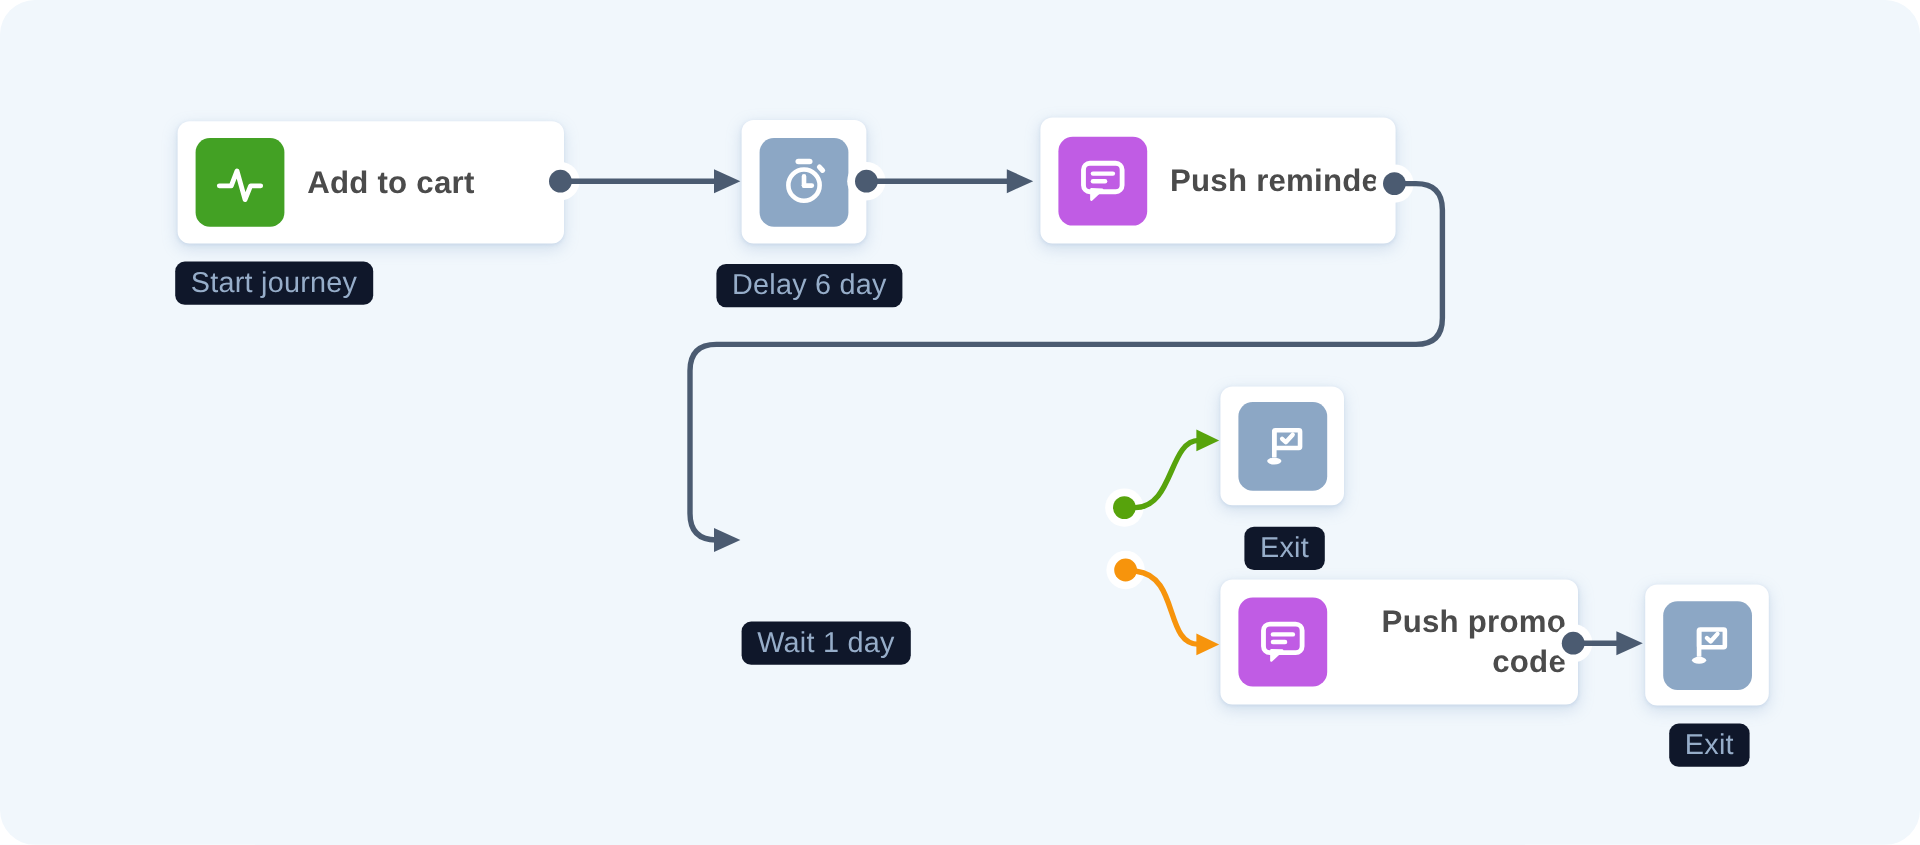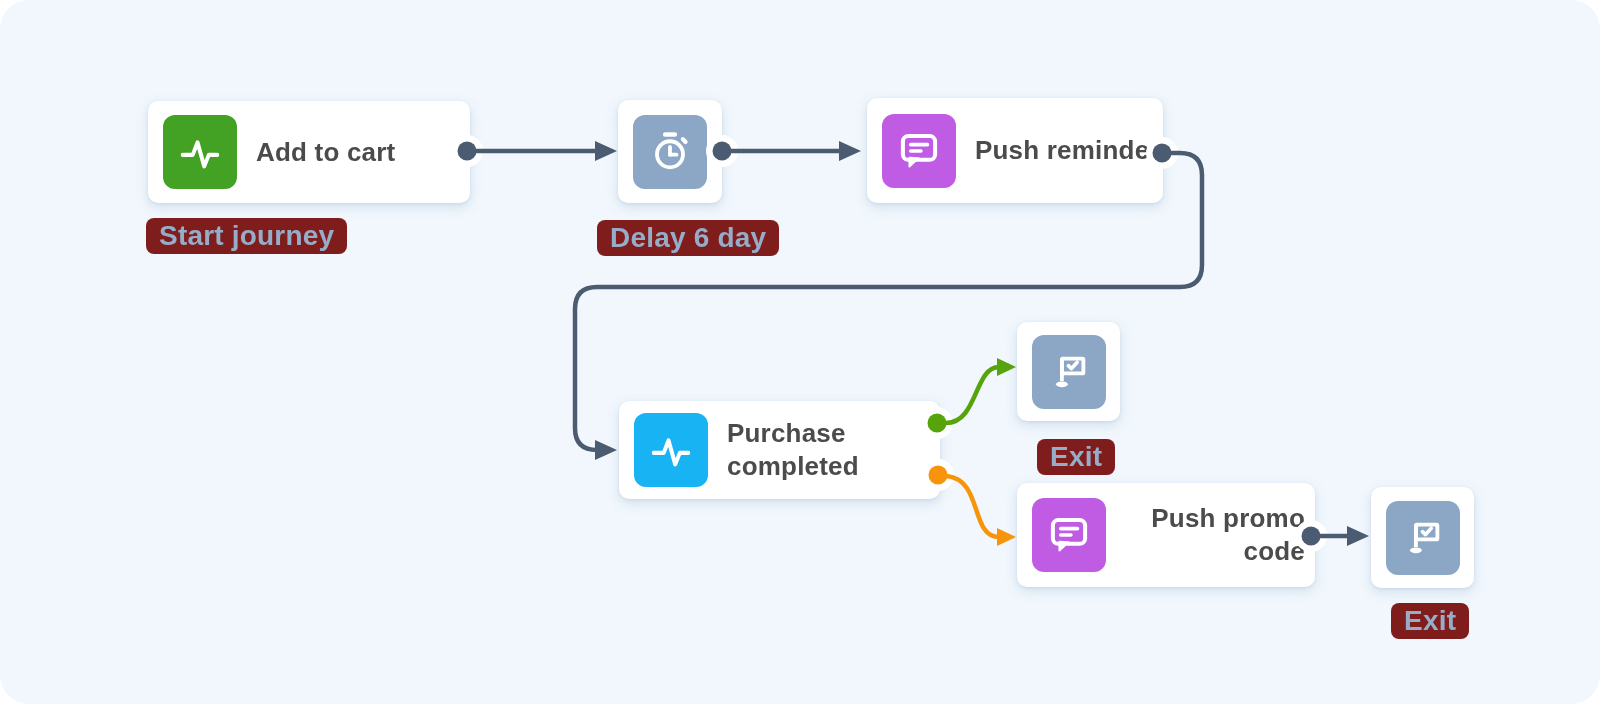--- a/index.html
+++ b/index.html
@@ -18,23 +18,23 @@
   .node.square{justify-content:center;padding-left:0;gap:0;}
   .nicon{
     width:74px;height:74px;border-radius:12px;flex:none;
     display:flex;align-items:center;justify-content:center;
   }
   .nicon svg{width:46px;height:46px;display:block;}
   .ntitle{
     font-size:26px;font-weight:bold;color:#4b4b4b;line-height:33px;letter-spacing:.2px;
   }
   .tag{
-    position:absolute;z-index:2;background:#7f1d1d;color:#96adc9;
-    font-size:28px;line-height:24px;padding:6px 13px;border-radius:8px;
-    white-space:nowrap;letter-spacing:.2px;font-weight:bold;
+    position:absolute;z-index:2;background:#0f172a;color:#96adc9;
+    font-size:24px;line-height:24px;padding:6px 13px;border-radius:8px;
+    white-space:nowrap;letter-spacing:.2px;
   }
   
   #n-cart{left:148px;top:101px;width:322px;height:102px;}
   #n-delay{left:618px;top:100px;width:104px;height:103px;}
   #n-reminder{left:867px;top:98px;width:296px;height:105px;}
   #n-purchase{left:619px;top:401px;width:321px;height:98px;}
   #n-exit1{left:1017px;top:322px;width:103px;height:99px;}
   #n-promo{left:1017px;top:483px;width:298px;height:104px;}
   #n-exit2{left:1371px;top:487px;width:103px;height:101px;}
   #n-purchase .ntitle{max-width:212px;}
@@ -77,28 +77,20 @@
       <svg viewBox="0 0 24 24">
         <rect x="3.6" y="4.2" width="16.8" height="12.4" rx="2.8" fill="none" stroke="#fff" stroke-width="2.1"></rect>
         <path d="M7 15.5 v4.6 l4.8 -4.4 z" fill="#fff" stroke="#fff" stroke-width="1" stroke-linejoin="round"></path>
         <line x1="7.7" y1="8.7" x2="16.4" y2="8.7" stroke="#fff" stroke-width="1.9" stroke-linecap="round"></line>
         <line x1="7.7" y1="12" x2="13" y2="12" stroke="#fff" stroke-width="1.9" stroke-linecap="round"></line>
       </svg>
     </div>
     <div class="ntitle">Push reminder</div>
   </div>
 
-  <div class="node" id="n-purchase">
-    <div class="nicon" style="background-color: rgb(24, 179, 242);">
-      <svg viewBox="0 0 24 24">
-          <polyline points="3,13.5 8.2,13.5 10.7,7 14.2,19.5 16.6,13.5 21,13.5" fill="none" stroke="#fff" stroke-width="2.1" stroke-linecap="round" stroke-linejoin="round"></polyline>
-        </svg>
-    </div>
-    <div class="ntitle">Purchase completed</div>
-  </div>
 
   <div class="node square" id="n-exit1">
     <div class="nicon" style="background-color: rgb(140, 167, 197);">
       <svg viewBox="0 0 24 24">
         <line x1="8.3" y1="5" x2="8.3" y2="16.8" stroke="#fff" stroke-width="2"></line>
         <rect x="8.3" y="5" width="11.2" height="7.7" rx="0.5" fill="none" stroke="#fff" stroke-width="2"></rect>
         <polyline points="11.7,8.7 13.3,10.2 16.3,6.9" fill="none" stroke="#fff" stroke-width="1.9" stroke-linecap="round" stroke-linejoin="round"></polyline>
         <ellipse cx="8.3" cy="18.4" rx="3.1" ry="1.5" fill="#fff"></ellipse>
       </svg>
     </div>
@@ -122,20 +114,21 @@
         <line x1="8.3" y1="5" x2="8.3" y2="16.8" stroke="#fff" stroke-width="2"></line>
         <rect x="8.3" y="5" width="11.2" height="7.7" rx="0.5" fill="none" stroke="#fff" stroke-width="2"></rect>
         <polyline points="11.7,8.7 13.3,10.2 16.3,6.9" fill="none" stroke="#fff" stroke-width="1.9" stroke-linecap="round" stroke-linejoin="round"></polyline>
         <ellipse cx="8.3" cy="18.4" rx="3.1" ry="1.5" fill="#fff"></ellipse>
       </svg>
     </div>
   </div>
 
   <div class="tag" id="t-start">Start journey</div>
   <div class="tag" id="t-delay">Delay 6 day</div>
+  <div class="tag" id="t-wait">Wait 1 day</div>
   <div class="tag" id="t-exit1">Exit</div>
   <div class="tag" id="t-exit2">Exit</div>
 
   <svg class="edges-layer" width="1600" height="704" viewBox="0 0 1600 704">
 
     <g>
       <circle cx="467" cy="151" r="16" fill="#ffffff"></circle>
       <circle cx="722" cy="151" r="16" fill="#ffffff"></circle>
       <circle cx="1162" cy="153" r="16" fill="#ffffff"></circle>
       <circle cx="937" cy="423" r="16" fill="#ffffff"></circle>

